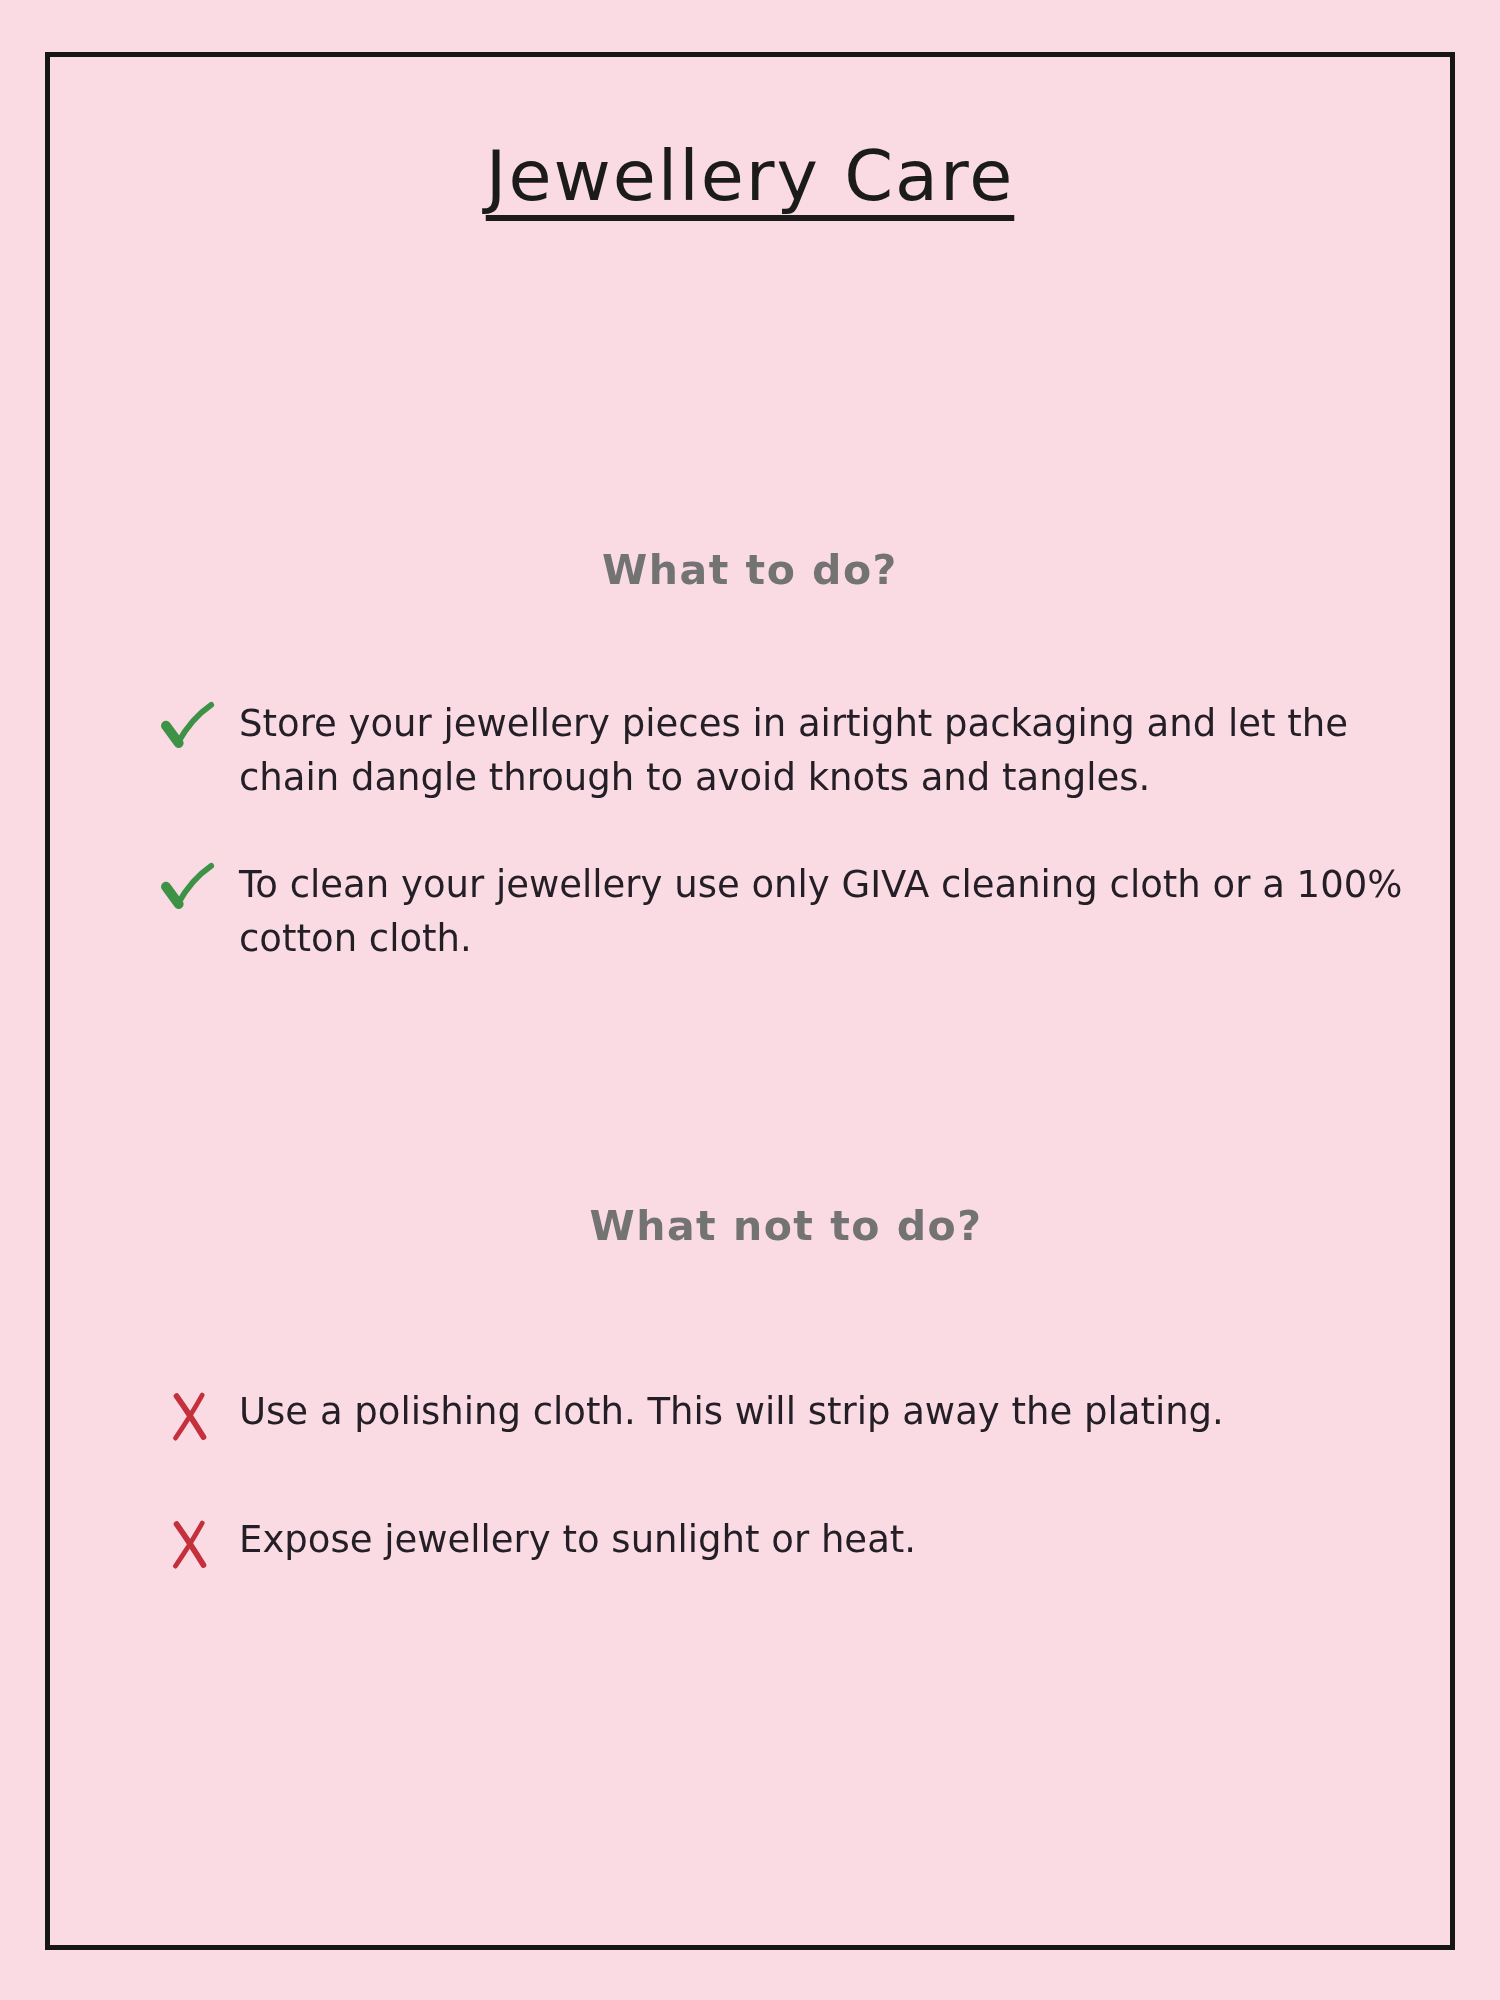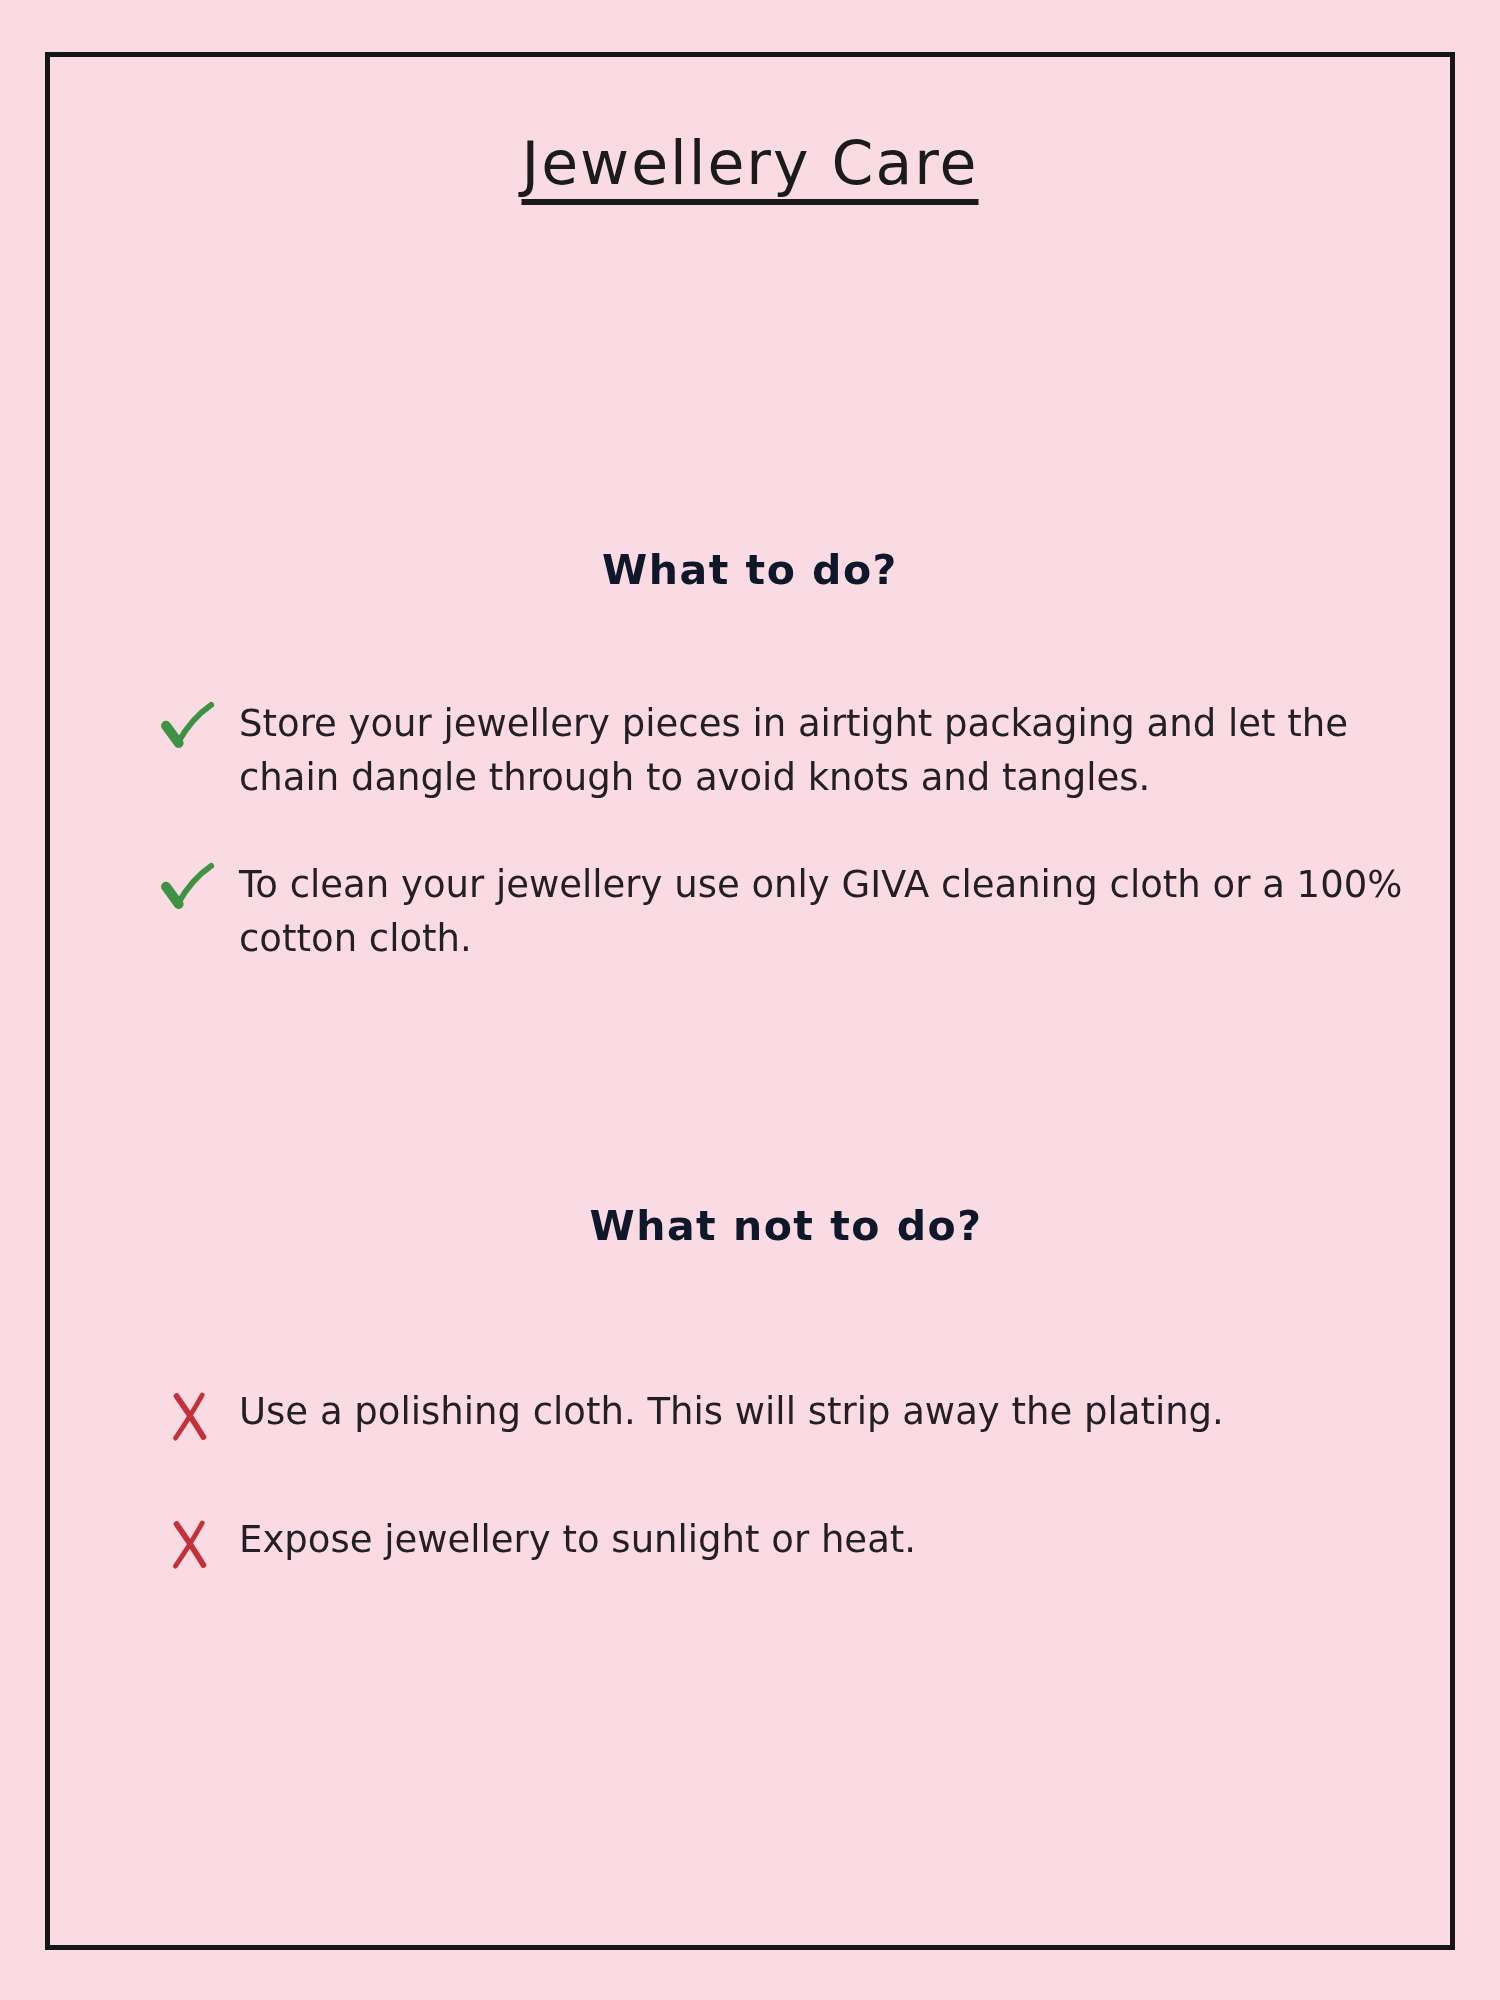--- a/index.html
+++ b/index.html
@@ -22,38 +22,38 @@
     right: 45px;
     bottom: 50px;
     border: 5px solid #161616;
   }
   .title {
     position: absolute;
     top: 88px;
     left: 0;
     width: 100%;
     text-align: center;
-    font-size: 60px;
+    font-size: 70px;
     font-weight: 400;
     letter-spacing: 2px;
     color: #1b1b1b;
     text-decoration: underline;
     text-decoration-thickness: 6px;
     text-underline-offset: 15px;
     text-decoration-skip-ink: auto;
   }
   .section-heading {
     position: absolute;
     left: 0;
     width: 100%;
     text-align: center;
     font-size: 41px;
     font-weight: 700;
     letter-spacing: 1.5px;
-    color: #0f172a;
+    color: #737373;
   }
   #heading-do   { top: 512px; }
   #heading-dont { top: 1168px; padding-left: 36px; }
   .care-list {
     position: absolute;
     left: 150px;
     width: 1250px;
     list-style: none;
     margin: 9px;
     padding: 0;

